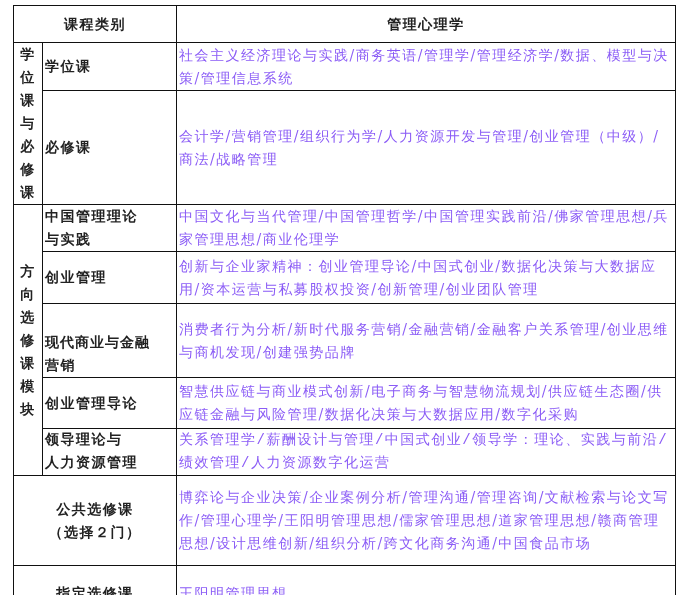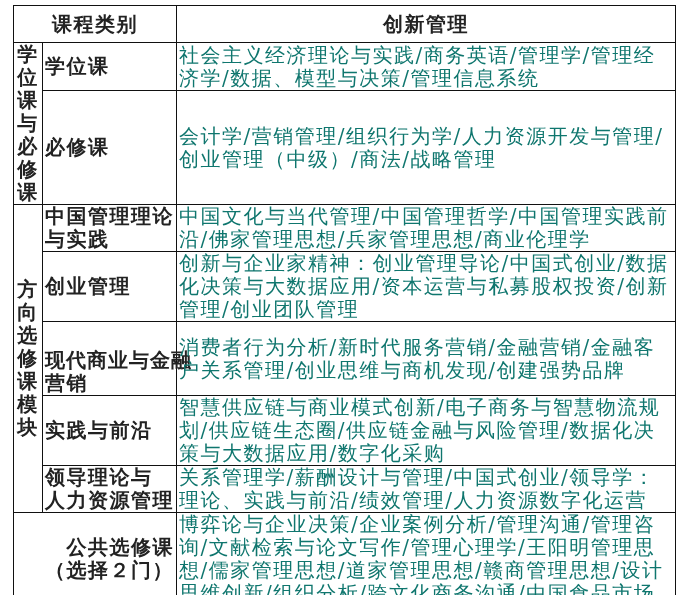--- a/index.html
+++ b/index.html
@@ -19,21 +19,21 @@
       left: 13px;
       top: 5px;
       width: 662px;
       border-collapse: collapse;
       table-layout: fixed;
     }
     table.course-table td, table.course-table th {
       border: 1.5px solid #111;
       padding: 0 2px;
       vertical-align: middle;
-      font-size: 20px;
+      font-size: 14px;
       line-height: 23px;
       letter-spacing: 1.5px;
     }
     th.head {
       height: 36px;
       font-weight: bold;
       text-align: center;
       font-size: 15px;
       letter-spacing: 3px;
     }
@@ -47,53 +47,53 @@
     }
     td.group .vtext span { display: block; }
     td.cat {
       font-weight: bold;
       font-size: 15.5px;
       line-height: 25px;
       padding-left: 4px;
       letter-spacing: 2.5px;
     }
     td.cat.center {
-      text-align: right;
+      text-align: center;
     }
     td.desc {
-      color: #0f766e;
+      color: #8b5cf6;
       padding-left: 3px;
       letter-spacing: 1.6px;
     }
     col.c1 { width: 29px; }
     col.c2 { width: 134px; }
     col.c3 { width: 499px; }
     tr.r-degree td { height: 45px; }
     tr.r-required td { height: 110px; }
     tr.r-cn td { height: 45px; }
     tr.r-startup td { height: 51px; }
     tr.r-modern td { height: 48px; }
     tr.r-smart td { height: 50px; }
-    tr.r-lead td { height: 45px; }
+    tr.r-lead td { height: 45px; font-family: Liberation Mono, monospace; }
     tr.r-public td { height: 89px; }
     tr.r-designated td { height: 54px; }
   </style>
 </head>
 <body>
 
 <table class="course-table">
   <colgroup>
     <col class="c1">
       <col class="c2">
       <col class="c3">
   </colgroup>
   <tbody>
       <tr>
     <th class="head" colspan="2">课程类别</th>
-    <th class="head">创新管理</th>
+    <th class="head">管理心理学</th>
   </tr>
 
   <tr class="r-degree">
     <td class="group" rowspan="2">
       <div class="vtext">
         <span>学</span>
         <span>位</span>
         <span>课</span>
         <span>与</span>
         <span>必</span>
@@ -136,21 +136,21 @@
 
   <tr class="r-modern">
     <td class="cat">
       <div style="letter-spacing:1px;white-space:nowrap;margin-top:27px;">现代商业与金融</div>
       <div>营销</div>
     </td>
     <td class="desc">消费者行为分析/新时代服务营销/金融营销/金融客户关系管理/创业思维与商机发现/创建强势品牌</td>
   </tr>
 
   <tr class="r-smart">
-    <td class="cat">实践与前沿</td>
+    <td class="cat">创业管理导论</td>
     <td class="desc">智慧供应链与商业模式创新/电子商务与智慧物流规划/供应链生态圈/供应链金融与风险管理/数据化决策与大数据应用/数字化采购</td>
   </tr>
 
   <tr class="r-lead">
     <td class="cat">
       <div>领导理论与</div>
       <div>人力资源管理</div>
     </td>
     <td class="desc">关系管理学/薪酬设计与管理/中国式创业/领导学：理论、实践与前沿/绩效管理/人力资源数字化运营</td>
   </tr>

